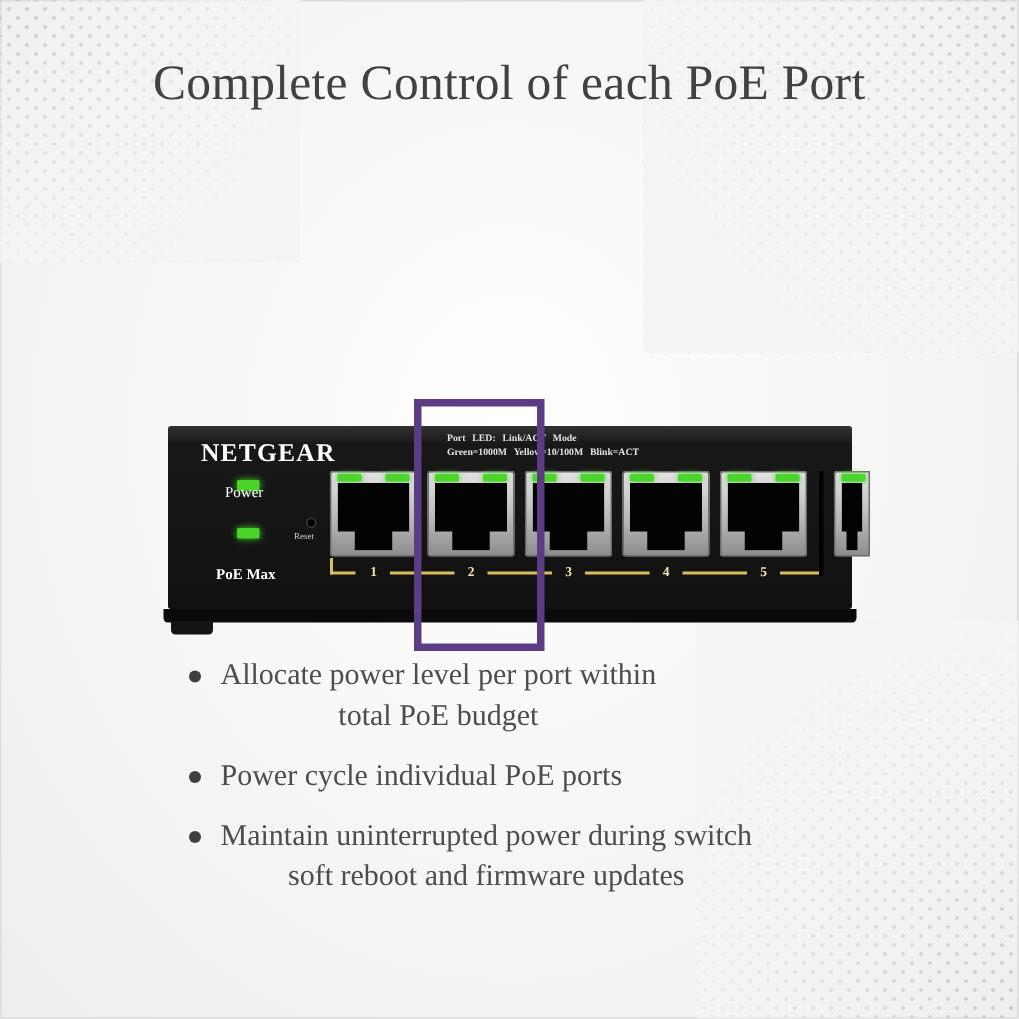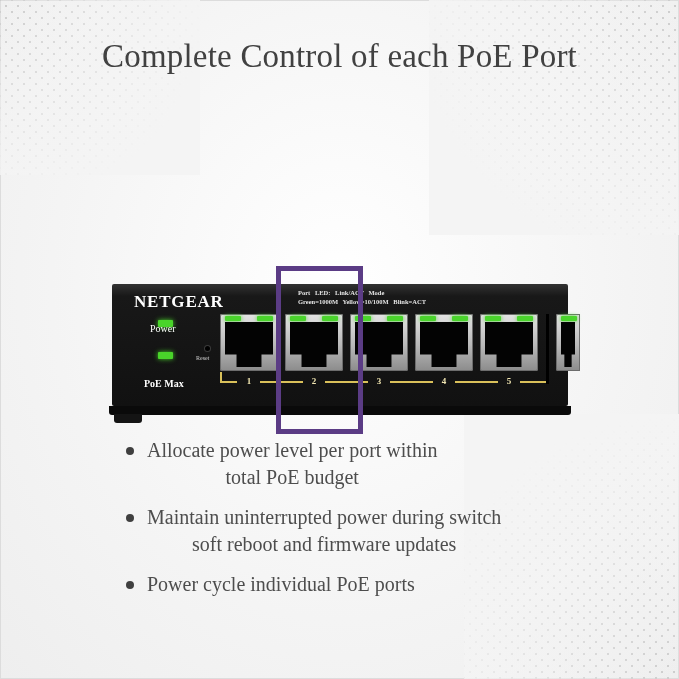--- a/index.html
+++ b/index.html
@@ -179,22 +179,22 @@
   <div class="highlight"></div>
 
   <ul class="features">
     <li>
       <span class="fdot"></span>
       <span class="ftext">Allocate power level per port within
 total PoE budget</span>
     </li>
     <li>
       <span class="fdot"></span>
+      <span class="ftext">Power cycle individual PoE ports</span>
+    </li>
+    <li>
+      <span class="fdot"></span>
       <span class="ftext">Maintain uninterrupted power during switch
 soft reboot and firmware updates</span>
     </li>
-    <li>
-      <span class="fdot"></span>
-      <span class="ftext">Power cycle individual PoE ports</span>
-    </li>
   </ul>
 
 </div>
 
 </body></html>

